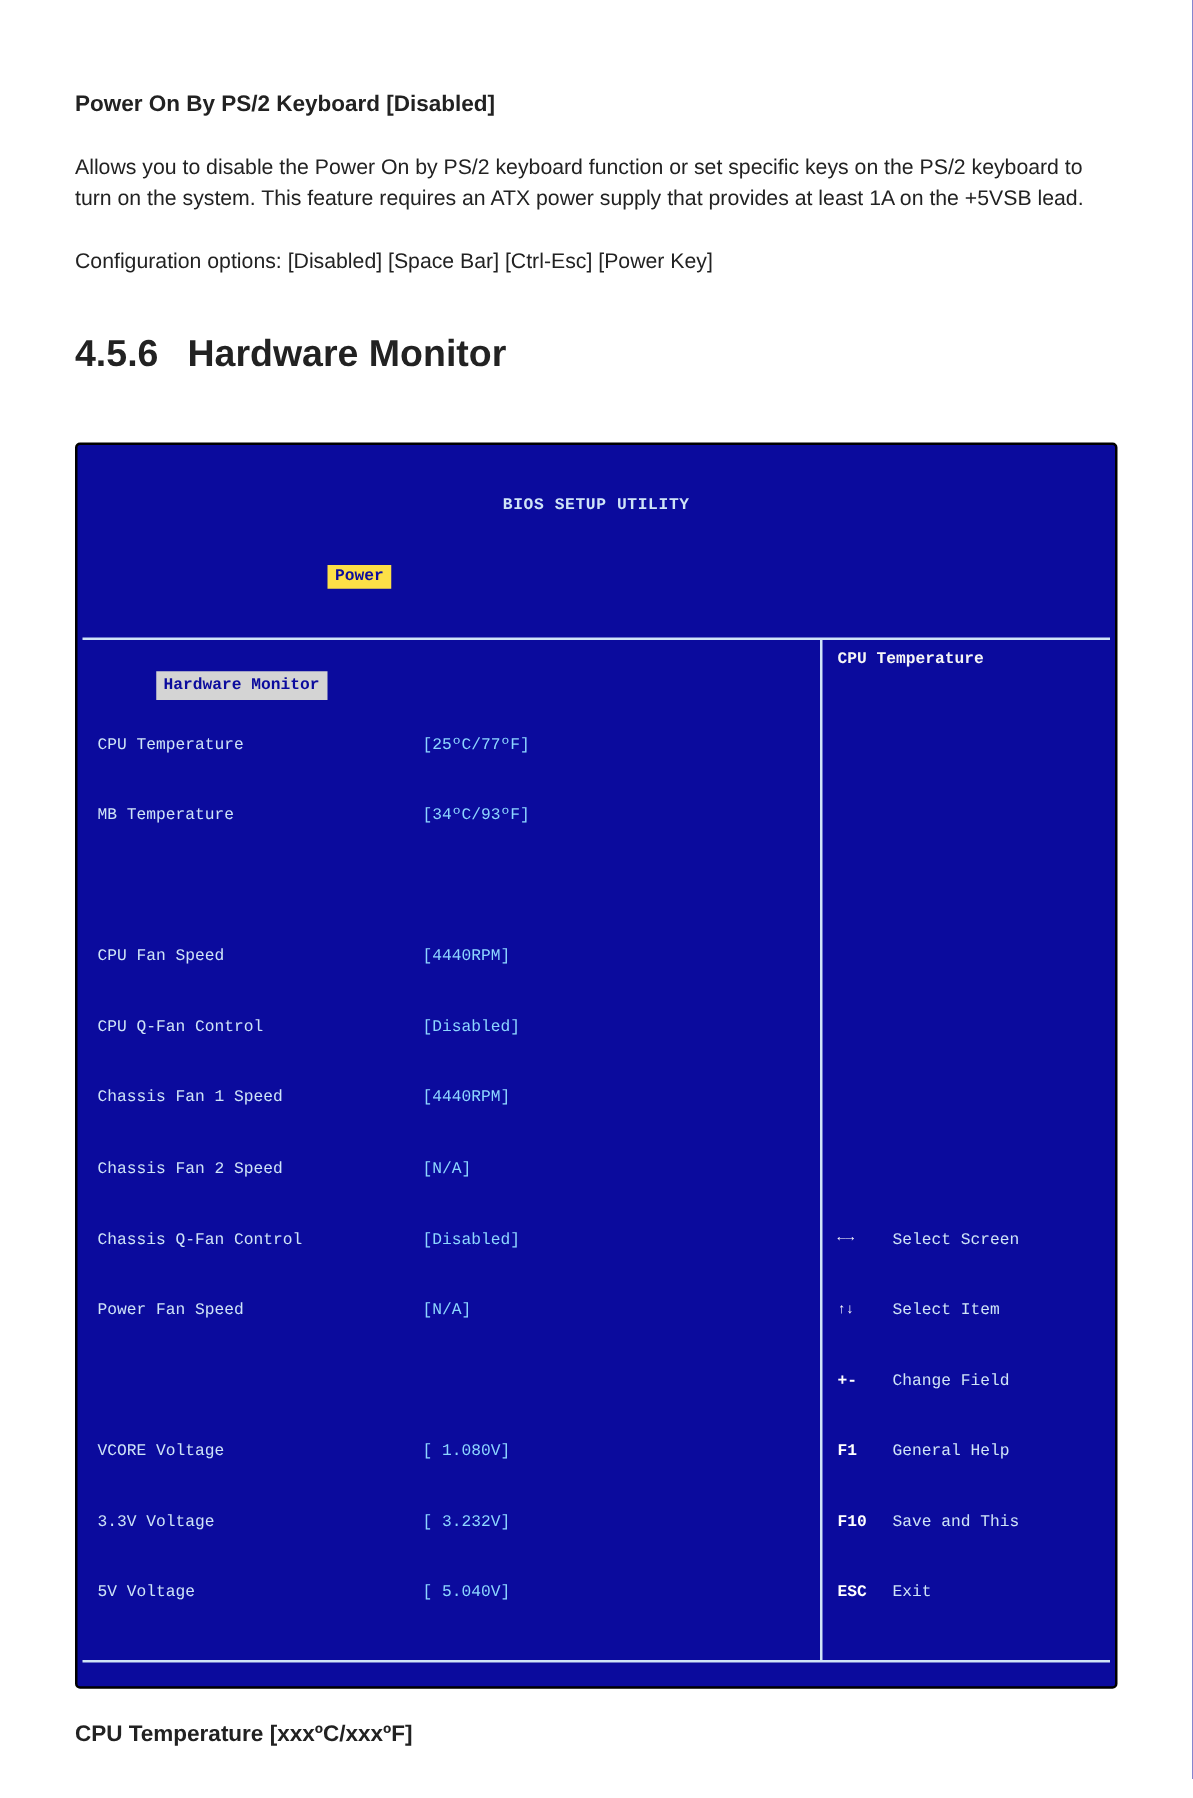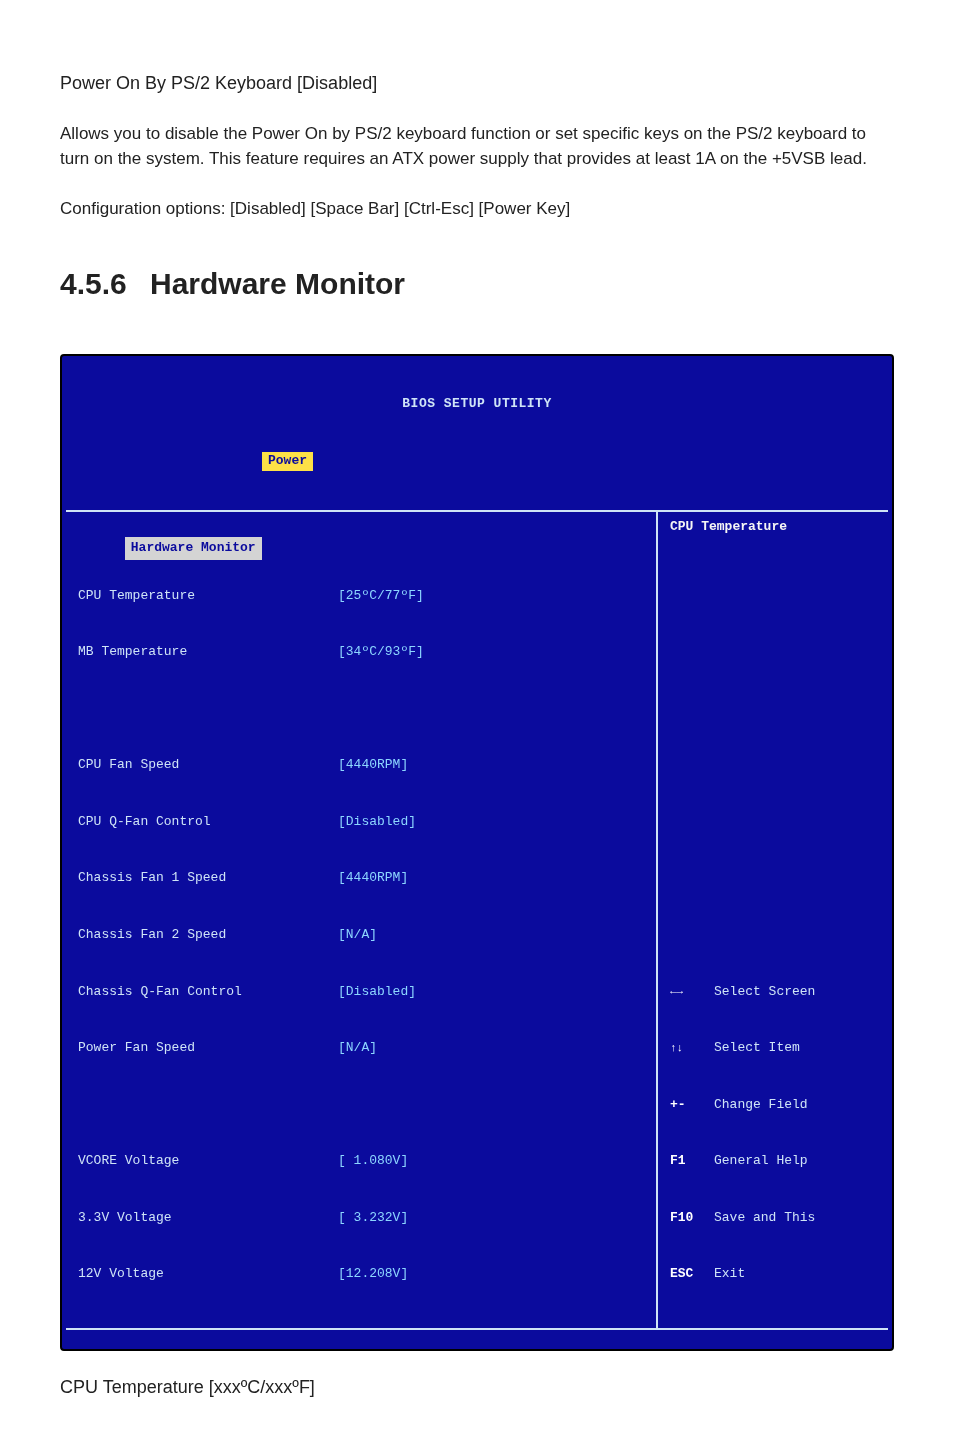--- a/index.html
+++ b/index.html
@@ -5,21 +5,21 @@
   * { margin: 0; padding: 0; box-sizing: border-box; }
   body {
     font-family: Arial, Helvetica, sans-serif;
     background: #fff;
     color: #222;
     padding: 70px 60px;
     width: 954px;
     line-height: 1.45;
   }
   h3.sub-heading {
-    font-weight: normal;
+    font-weight: bold;
     font-size: 18px;
     margin-bottom: 6px;
   }
   p.body-text {
     font-size: 17px;
     margin-bottom: 10px;
     margin-top: 26px;
   }
   h2.section-heading {
     font-weight: bold;
@@ -131,21 +131,21 @@
       <div class="bios-row">&nbsp;</div>
       <div class="bios-row"><span class="bios-label">CPU Fan Speed</span><span class="bios-value">[4440RPM]</span></div>
       <div class="bios-row"><span class="bios-label">CPU Q-Fan Control</span><span class="bios-value">[Disabled]</span></div>
       <div class="bios-row"><span class="bios-label">Chassis Fan 1 Speed</span><span class="bios-value">[4440RPM]</span></div>
       <div class="bios-row"><span class="bios-label">Chassis Fan 2 Speed</span><span class="bios-value">[N/A]</span></div>
       <div class="bios-row"><span class="bios-label">Chassis Q-Fan Control</span><span class="bios-value">[Disabled]</span></div>
       <div class="bios-row"><span class="bios-label">Power Fan Speed</span><span class="bios-value">[N/A]</span></div>
       <div class="bios-row">&nbsp;</div>
       <div class="bios-row"><span class="bios-label">VCORE Voltage</span><span class="bios-value">[ 1.080V]</span></div>
       <div class="bios-row"><span class="bios-label">3.3V Voltage</span><span class="bios-value">[ 3.232V]</span></div>
-      <div class="bios-row"><span class="bios-label">12V Voltage</span><span class="bios-value">[12.208V]</span></div>
+      <div class="bios-row"><span class="bios-label">5V Voltage</span><span class="bios-value">[ 5.040V]</span></div>
     </div>
     <div class="bios-right">
       <div class="bios-help-title">CPU Temperature</div>
       <div>
         <div class="bios-nav-line"><span class="bios-key arrow-glyph">←→</span><span>Select Screen</span></div>
         <div class="bios-nav-line"><span class="bios-key arrow-glyph">↑↓</span><span>Select Item</span></div>
         <div class="bios-nav-line"><span class="bios-key">+-</span><span>Change Field</span></div>
         <div class="bios-nav-line"><span class="bios-key">F1</span><span>General Help</span></div>
         <div class="bios-nav-line"><span class="bios-key">F10</span><span>Save and This</span></div>
         <div class="bios-nav-line"><span class="bios-key">ESC</span><span>Exit</span></div>

